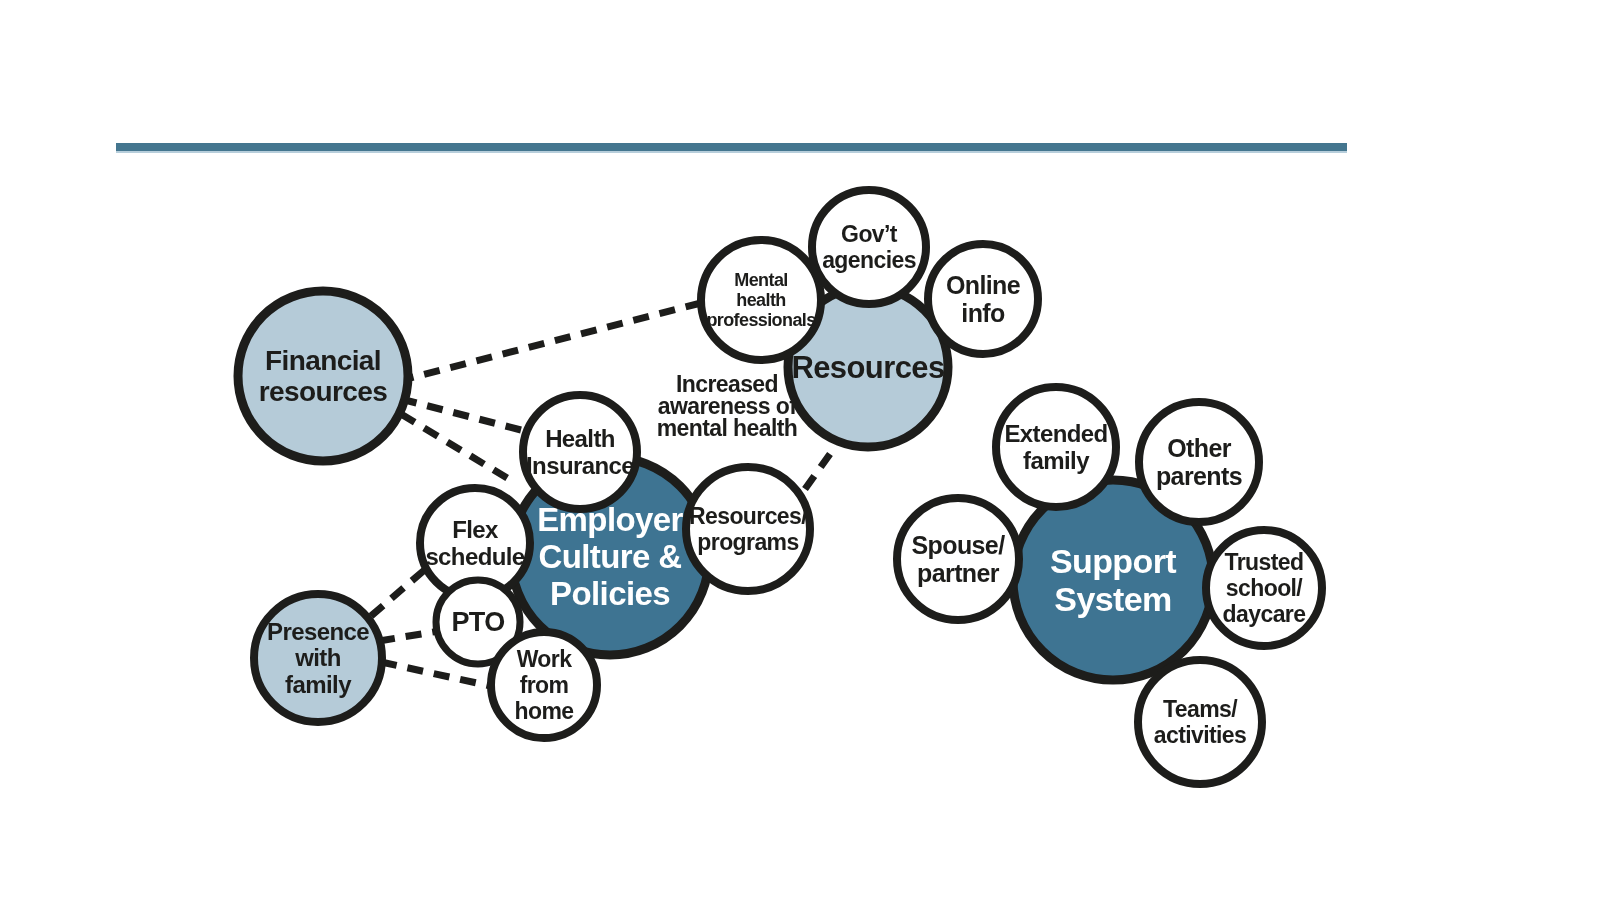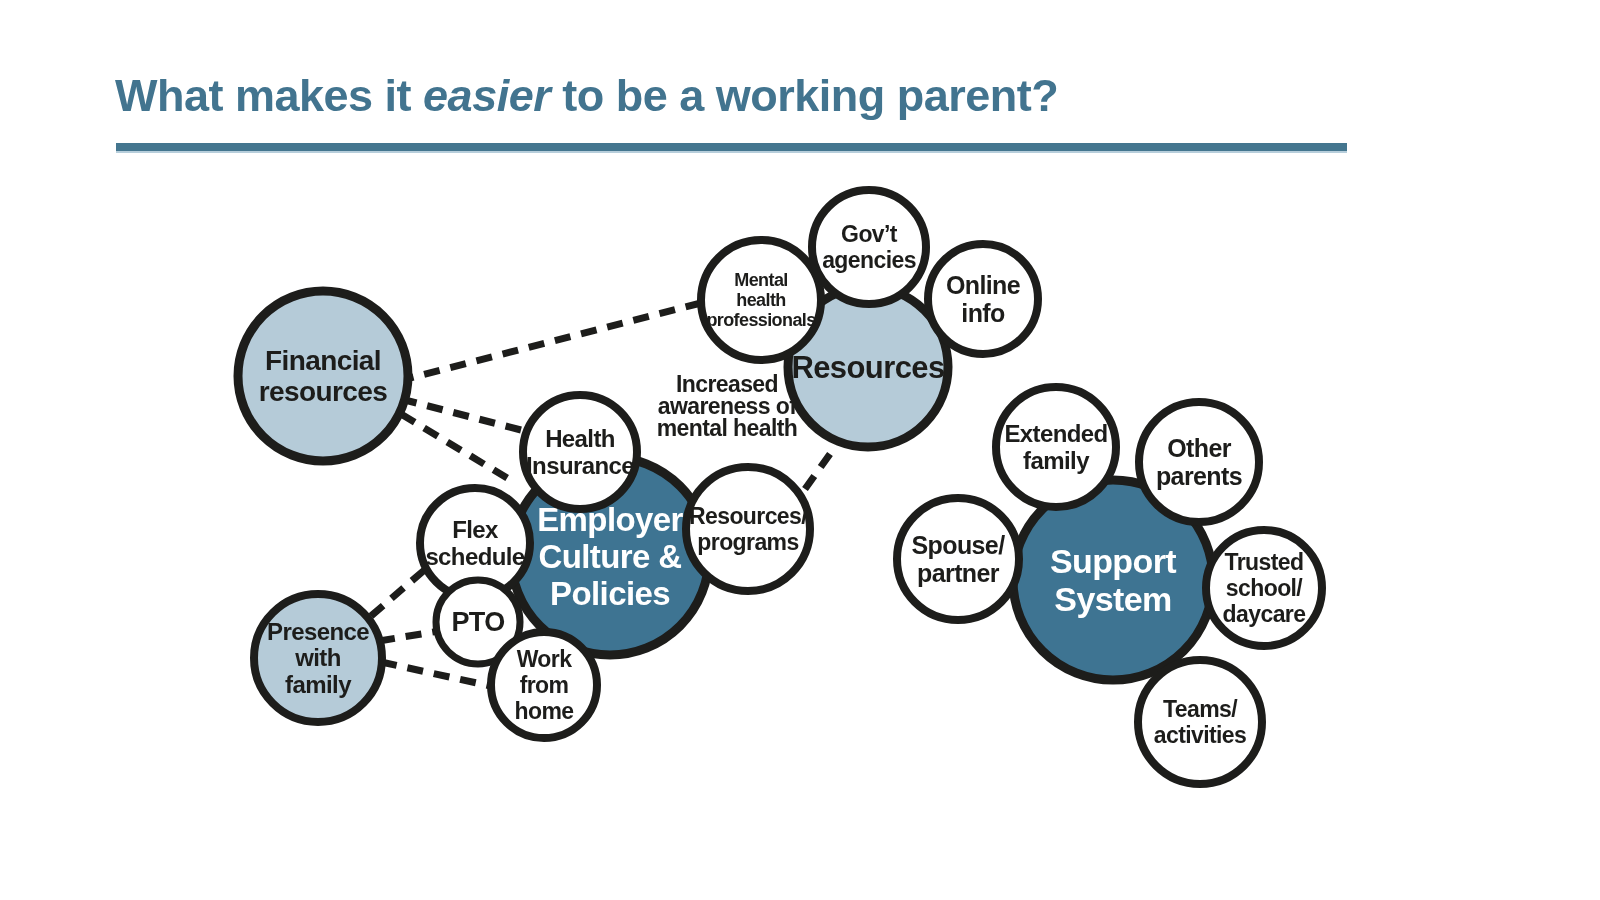--- a/index.html
+++ b/index.html
@@ -36,21 +36,20 @@
     font-family: "Liberation Sans", sans-serif;
     font-weight: bold;
     text-anchor: middle;
     letter-spacing: -0.6px;
   }
 </style>
 </head>
 <body>
 
 <div class="page">
-  <div class="title"><span>What makes it </span><span class="em">easier</span><span> to be a working parent?</span></div>
   <div class="rule"></div>
   <svg class="diagram" id="diagram-svg" width="1600" height="900" viewBox="0 0 1600 900">
       <line x1="398" y1="381" x2="701" y2="303" stroke="#1d1d1b" stroke-width="7" stroke-dasharray="16 11"></line>
       <line x1="401" y1="399" x2="521" y2="430" stroke="#1d1d1b" stroke-width="7" stroke-dasharray="16 11"></line>
       <line x1="401" y1="414" x2="512" y2="481" stroke="#1d1d1b" stroke-width="7" stroke-dasharray="16 11"></line>
       <line x1="371" y1="616" x2="429" y2="566" stroke="#1d1d1b" stroke-width="7" stroke-dasharray="16 11"></line>
       <line x1="379" y1="641" x2="439" y2="631" stroke="#1d1d1b" stroke-width="7" stroke-dasharray="16 11"></line>
       <line x1="381" y1="662" x2="495" y2="687" stroke="#1d1d1b" stroke-width="7" stroke-dasharray="16 11"></line>
       <line x1="805" y1="489" x2="835" y2="447" stroke="#1d1d1b" stroke-width="7" stroke-dasharray="16 11"></line>
       <g>

